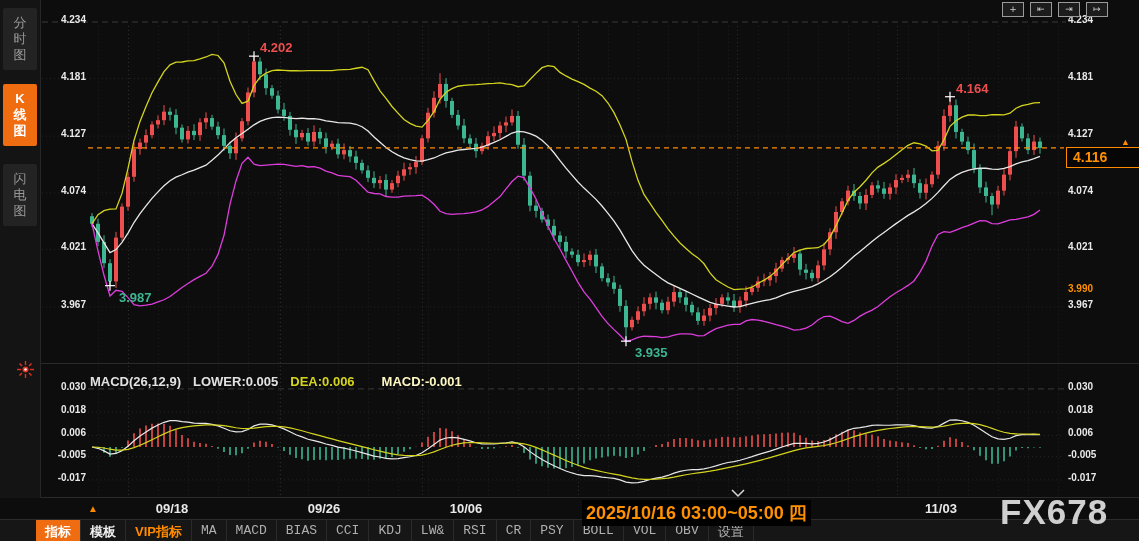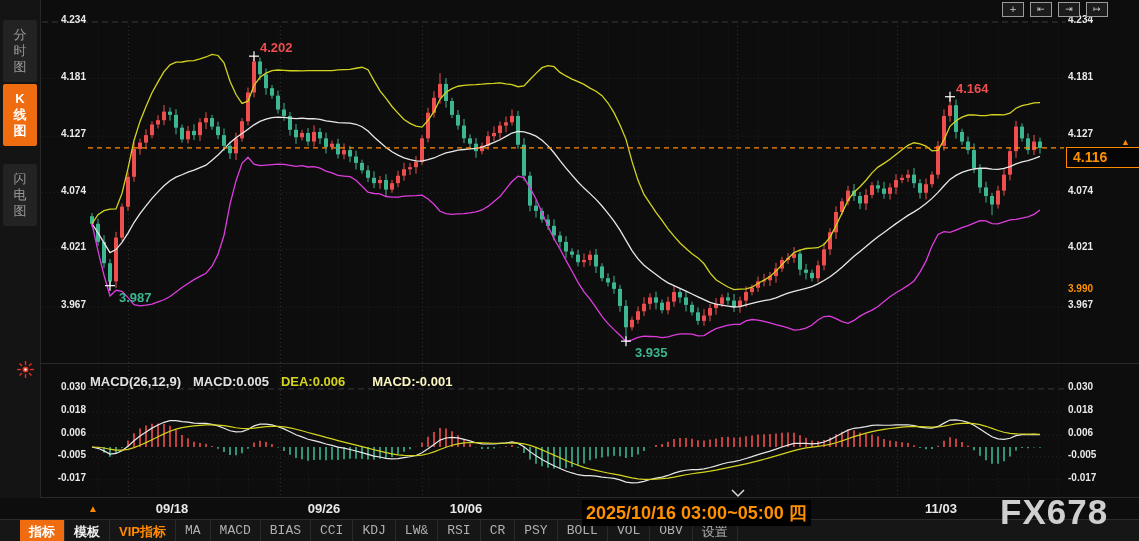--- a/index.html
+++ b/index.html
@@ -40,21 +40,21 @@
   .dt{position:absolute;top:501px;transform:translateX(-50%);font-size:13px;font-weight:bold;color:#e9e9e9;z-index:2;margin-left:44px;}
   .period{position:absolute;left:28px;top:529px;color:#fef9c3;font-size:14px;font-weight:bold;z-index:3;}
   .period-arrow{position:absolute;left:88px;top:503px;color:#ff8a00;font-size:10px;z-index:3;cursor:pointer;}
   .tooltip{position:absolute;left:582px;top:500px;background:#000;color:#ff9000;font-size:18px;font-weight:bold;
            padding:1px 4px;white-space:nowrap;z-index:6;}
   .chev{position:absolute;left:731px;top:489px;z-index:6;cursor:pointer;}
   .watermark{position:absolute;left:1000px;top:492px;font-size:35px;font-weight:bold;color:#cfcfcf;
              letter-spacing:1px;z-index:7;font-family:"Liberation Sans",sans-serif;}
   
   .toolbar{position:absolute;left:0;top:519px;width:1139px;height:22px;background:#161616;
-           border-top:1px solid #2c2c2c;display:flex;align-items:stretch;padding-left:20px;box-sizing:border-box;z-index:5;}
+           border-top:1px solid #2c2c2c;display:flex;align-items:stretch;padding-left:36px;box-sizing:border-box;z-index:5;}
   .titem{padding:3px 9px 0 9px;color:#b0b0b0;font-size:13px;border-right:1px solid #2a2a2a;cursor:pointer;
          font-family:"Liberation Mono",monospace;white-space:nowrap;}
   .titem.cjk{font-family:"Liberation Sans",sans-serif;}
   .titem.active{background:#ef6c11;color:#fff;font-weight:bold;}
   .titem.muban{color:#f0f0f0;font-weight:bold;}
   .titem.vip{color:#ff8a00;font-weight:bold;}
   .alerticon{position:absolute;left:17px;top:361px;z-index:3;}
 </style>
 </head>
 <body>
@@ -617,21 +617,21 @@
         <line x1="1022" y1="447" x2="1022" y2="448.1143155326458" stroke="#3cb792" stroke-width="1.6"></line>
         <line x1="1028" y1="447" x2="1028" y2="448.1619715347244" stroke="#3cb792" stroke-width="1.6"></line>
         <line x1="1034" y1="447" x2="1034" y2="447.3764818612336" stroke="#3cb792" stroke-width="1.6"></line>
         <line x1="1040" y1="447" x2="1040" y2="447.83882516745206" stroke="#3cb792" stroke-width="1.6"></line>
         <polyline points="92,447 98,448.31272934472895 104,450.8706485823974 110,454.1433357505722 116,453.4600070561156 122,450.611655434463 128,446.1767399994428 134,440.7037693309862 140,436.0242650257158 146,431.9425307121768 152,428.14399208234283 158,425.0739348415058 164,422.30073404208633 170,420.64112960901315 176,420.5678881915459 182,421.6611390674158 188,422.1886816161177 194,423.193625987709 200,423.3256407975002 206,423.38998697841896 212,424.32721561613806 218,425.9376458523439 224,428.21159950347493 230,430.7478355605896 236,431.8390537186069 242,431.63126106498976 248,429.5586798000194 254,425.8942622300281 260,424.1904335101773 266,424.11931490049096 272,424.86487935272515 278,426.70511498507165 284,428.8414920191314 290,431.72607810542763 296,434.7006788498995 302,436.8624922098141 308,439.2895027657609 314,440.5839013179612 320,442.13446541079094 326,444.02249750163185 332,445.30399845597543 338,447.09954480532156 344,448.1962999815297 350,449.5052642935839 356,450.96557235238936 362,452.60503225769384 368,454.3661699925309 374,456.04813066805866 380,457.0311354062297 386,458.38195523919774 392,458.84726473523654 398,458.5362762807343 404,457.69784058241174 410,456.7645950571459 416,455.53604548541824 422,452.7774035647143 428,448.69697011043417 434,444.39963939713317 440,440.0585667368872 446,437.97205605735695 452,437.4440598718852 458,437.91148098159437 464,439.30789944667623 470,440.8757156293281 476,442.71438966839327 482,443.8176882497877 488,444.02338727225026 494,443.9868108679432 500,443.4519568660738 506,442.84168712824317 512,441.9476275088238 518,443.38965341943367 524,446.79995117367855 530,451.6362590874186 536,455.75865122396823 542,459.5063869295387 548,462.76344040906434 554,465.8305969481909 560,468.48236236262716 566,471.0101174609732 572,472.9485909145383 578,474.71216309708035 584,475.6236323216127 590,475.6254542801875 596,476.15007884282943 602,477.07832795780166 608,477.77169318511284 614,478.4275697229197 620,479.8187941360393 626,482.0791688855086 632,482.90981954238055 638,482.5336305180789 644,481.29341825666774 650,479.4676175589055 656,478.0532424531501 662,477.1317663166963 668,475.44867514065174 674,473.11083817775955 680,471.36773698828324 686,470.2649000223027 692,469.6762625130899 698,469.5744153191123 704,468.85126534868476 710,467.4951419775663 716,465.89021179247334 722,463.9541985501069 728,462.47582693799603 734,461.60451212009707 740,460.29210863461924 746,458.49464027836615 752,456.6464968051949 758,454.6252733227366 764,452.8775765963352 770,451.132440111589 776,449.17753898979 782,447.0033510568728 788,445.1454505275863 794,443.4020874288281 800,443.23549711009895 806,443.37953606710465 812,443.9197428161312 818,443.451451889401 824,441.966705985104 830,439.62529302891517 836,436.4077268321419 842,433.2353575687755 848,430.1345513644998 854,428.2834405051448 860,427.58696971214465 866,426.64477784056743 872,425.4435873105217 878,424.97979886321457 884,425.2534711752877 890,425.2523942553993 896,424.9588508651117 902,424.8256091677054 908,424.74225901540444 914,425.5483606451922 920,427.1193592366766 926,427.95900361192247 932,428.138861699515 938,426.4097948256969 944,423.1276165647207 950,420.05596560168055 956,419.8869403103894 962,420.7584681840459 968,422.35809294905886 974,425.20490901339616 980,429.0736462830237 986,432.92675216340854 992,436.7237011903385 998,438.81177577052216 1004,439.38275413652894 1010,438.218081869024 1016,435.6296226068017 1022,434.5806175140999 1028,434.74969195697975 1034,434.4040073528885 1040,434.7400321519293" fill="none" stroke="#e8e8e8" stroke-width="1.2"></polyline>
         <polyline points="92,447 98,447.2625458689458 104,447.9841664116361 110,449.2160002794233 116,450.0648016347618 122,450.17417239470205 128,449.37468591565016 134,447.6405025987174 140,445.31725508411705 146,442.64231020972903 152,439.74264658425176 158,436.8089042357026 164,433.9072701969793 170,431.25404207938607 176,429.1168113018181 182,427.6256768549376 188,426.5382778071736 194,425.8693474432807 200,425.3606061141246 206,424.9664822869835 212,424.8386289528144 218,425.0584323327203 224,425.68906576687124 230,426.7008197256149 236,427.7284665242133 242,428.50902543236856 248,428.71895630589876 254,428.15401749072464 260,427.3613006946151 266,426.7129035357903 272,426.3432986991773 278,426.41566195635613 284,426.9008279689112 290,427.8658779962145 296,429.23283816695147 302,430.758768975524 308,432.4649157335714 314,434.0887128504493 320,435.69786336251764 326,437.3627901903405 332,438.9510318434675 338,440.5807344358383 344,442.1038475449766 350,443.58413089469803 356,445.0604191862363 362,446.5693418005278 368,448.1287074389284 374,449.7125920847545 380,451.1763007490495 386,452.6174316470792 392,453.8633982647106 398,454.79797386791535 404,455.3779472108146 410,455.6552767800809 416,455.6314305211484 422,455.06062512986153 428,453.7878941259761 434,451.9102431802075 440,449.5399078915434 446,447.22633752470614 452,445.26988199414194 458,443.79820179163244 464,442.9001413226412 470,442.4952561839786 476,442.5390828808615 482,442.79480395464674 488,443.0405206181674 494,443.2297786681226 500,443.27421430771284 506,443.18770887181887 512,442.9396925992199 518,443.02968476326265 524,443.78373804534584 530,445.3542422537604 536,447.43512404780193 542,449.8493766241493 548,452.4321893811323 554,455.111870894544 560,457.78596918816066 566,460.43079884272316 572,462.93435725708616 578,465.28991842508503 584,467.35666120439055 590,469.01041981954995 596,470.43835162420584 602,471.76634689092504 608,472.9674161497626 614,474.059446864394 620,475.21131631872305 626,476.58488683208014 632,477.84987337414026 638,478.786624802928 644,479.28798349367594 650,479.3239103067218 656,479.0697767360075 662,478.68217465214525 668,478.03547474984657 674,477.05054743542917 680,475.91398534599995 686,474.7841682812605 692,473.7625871276264 698,472.9249527659236 704,472.1102152824758 710,471.1872006214939 716,470.1278028556898 722,468.8930819945732 728,467.6096309832578 734,466.40860721062563 740,465.18530749542435 746,463.84717405201275 752,462.40703860264915 758,460.8506855466666 764,459.2560637566003 770,457.6313390275981 776,455.94057902003647 782,454.15313342740376 788,452.35159684744025 794,450.5616949637178 800,449.0964553929941 806,447.9530715278162 812,447.14640578547915 818,446.40741500626353 824,445.5192732020316 830,444.3404771674083 836,442.75392710035504 842,440.85021319403916 848,438.70708082813127 854,436.62235276353397 860,434.8152761532561 866,433.18117649071837 872,431.63365865467904 878,430.30288669638617 884,429.29300359216643 890,428.484881724813 896,427.77967555287273 902,427.18886227583926 908,426.69954162375234 914,426.4693054280403 920,426.59931618976753 926,426.87125367419856 932,427.1247752792618 938,426.98177918854884 944,426.2109466637832 950,424.9799504513627 956,423.96134842316803 962,423.3207723753436 968,423.12823649008664 974,423.54357099474856 980,424.6495860524036 986,426.3050192746046 992,428.38875565775135 998,430.4733596803055 1004,432.2552385715502 1010,433.447807231045 1016,433.8841703061963 1022,434.02345974777705 1028,434.1687061896176 1034,434.21576642227177 1040,434.32061956820326" fill="none" stroke="#d4d41f" stroke-width="1.2"></polyline>
       </g>
     </svg>
 
   <aside class="sidebar">
-    <div class="stab" style="top:20px">
+    <div class="stab" style="top:8px">
         <span class="vtext">分时图</span>
       </div>
     <div class="stab active" style="top:84px">
         <span class="vtext">K线图</span>
       </div>
     <div class="stab" style="top:164px">
         <span class="vtext">闪电图</span>
       </div>
   </aside>
 
@@ -671,21 +671,21 @@
   <div class="pl right" style="top:185px">4.074</div>
   <div class="pl right" style="top:241px">4.021</div>
   <div class="pl right" style="top:299px">3.967</div>
 
   <div class="curbox">4.116</div>
   <div class="uparrow">▲</div>
   <div class="secprice">3.990</div>
 
   <div class="mhdr">
     <span class="m-name">MACD(26,12,9)</span>
-    <span class="m-diff">MACD:0.005</span>
+    <span class="m-diff">LOWER:0.005</span>
     <span class="m-dea">DEA:0.006</span>
     <span class="m-macd">MACD:-0.001</span>
   </div>
 
   <div class="pl left" style="top:381px">0.030</div>
   <div class="pl left" style="top:404px">0.018</div>
   <div class="pl left" style="top:427px">0.006</div>
   <div class="pl left" style="top:449px">-0.005</div>
   <div class="pl left" style="top:472px">-0.017</div>
   <div class="pl right" style="top:381px">0.030</div>

